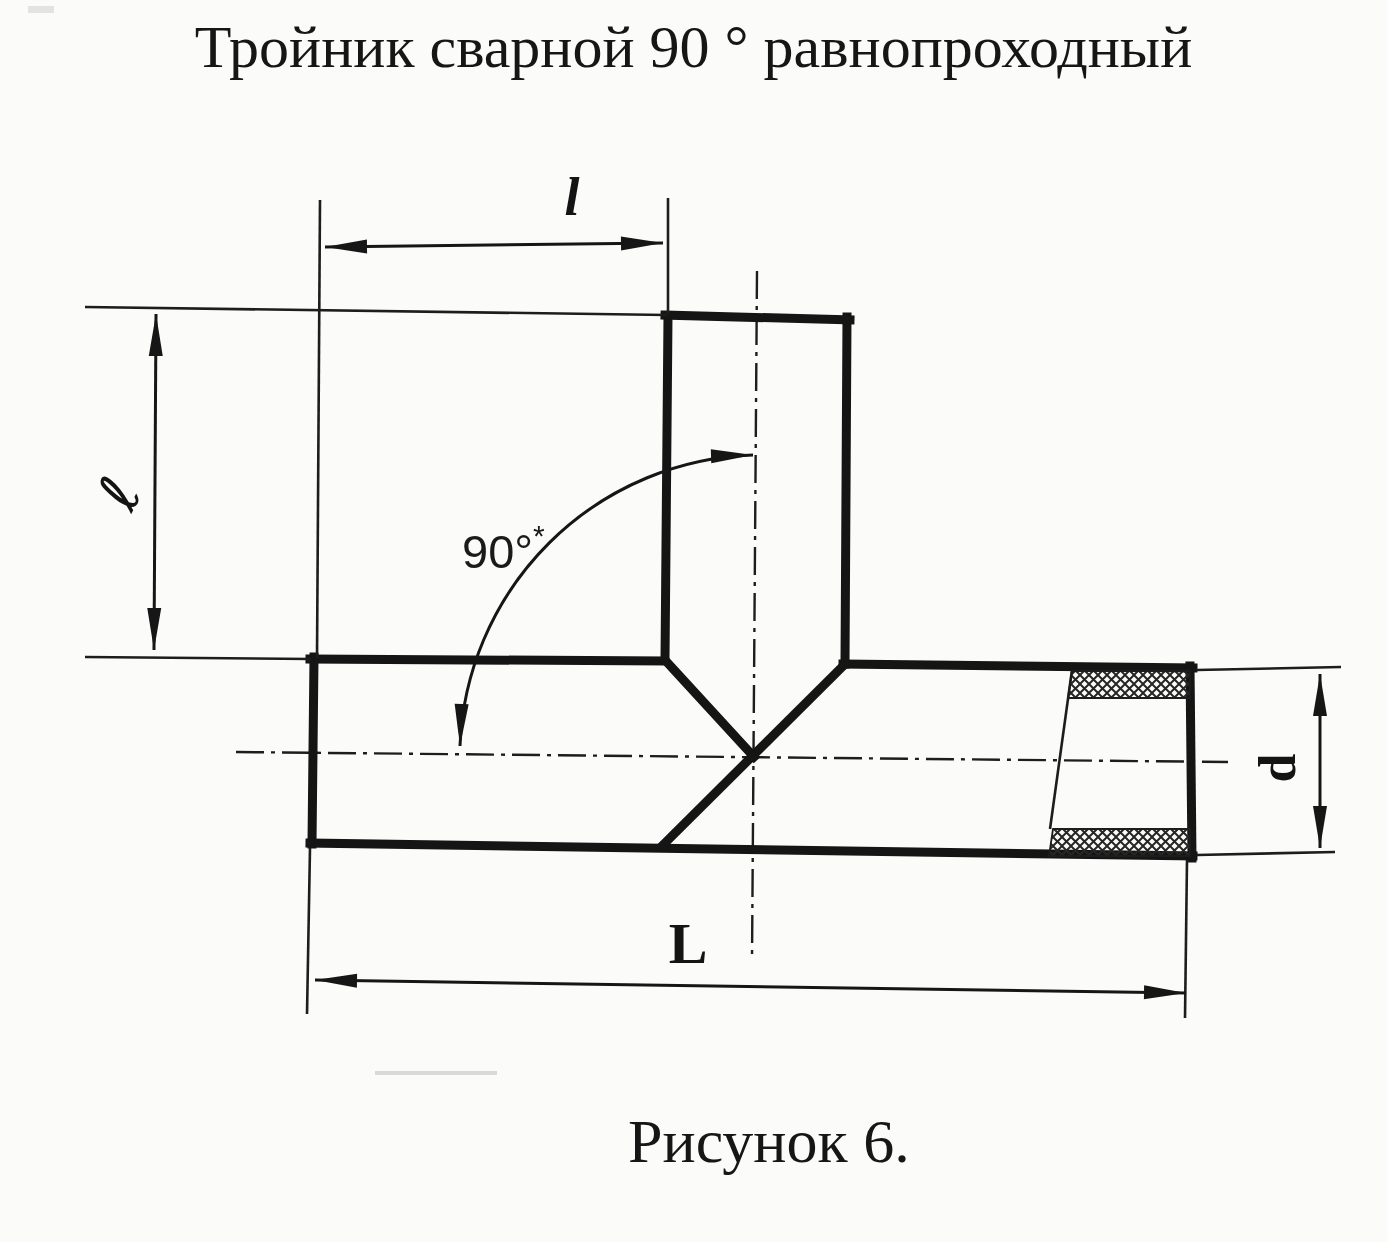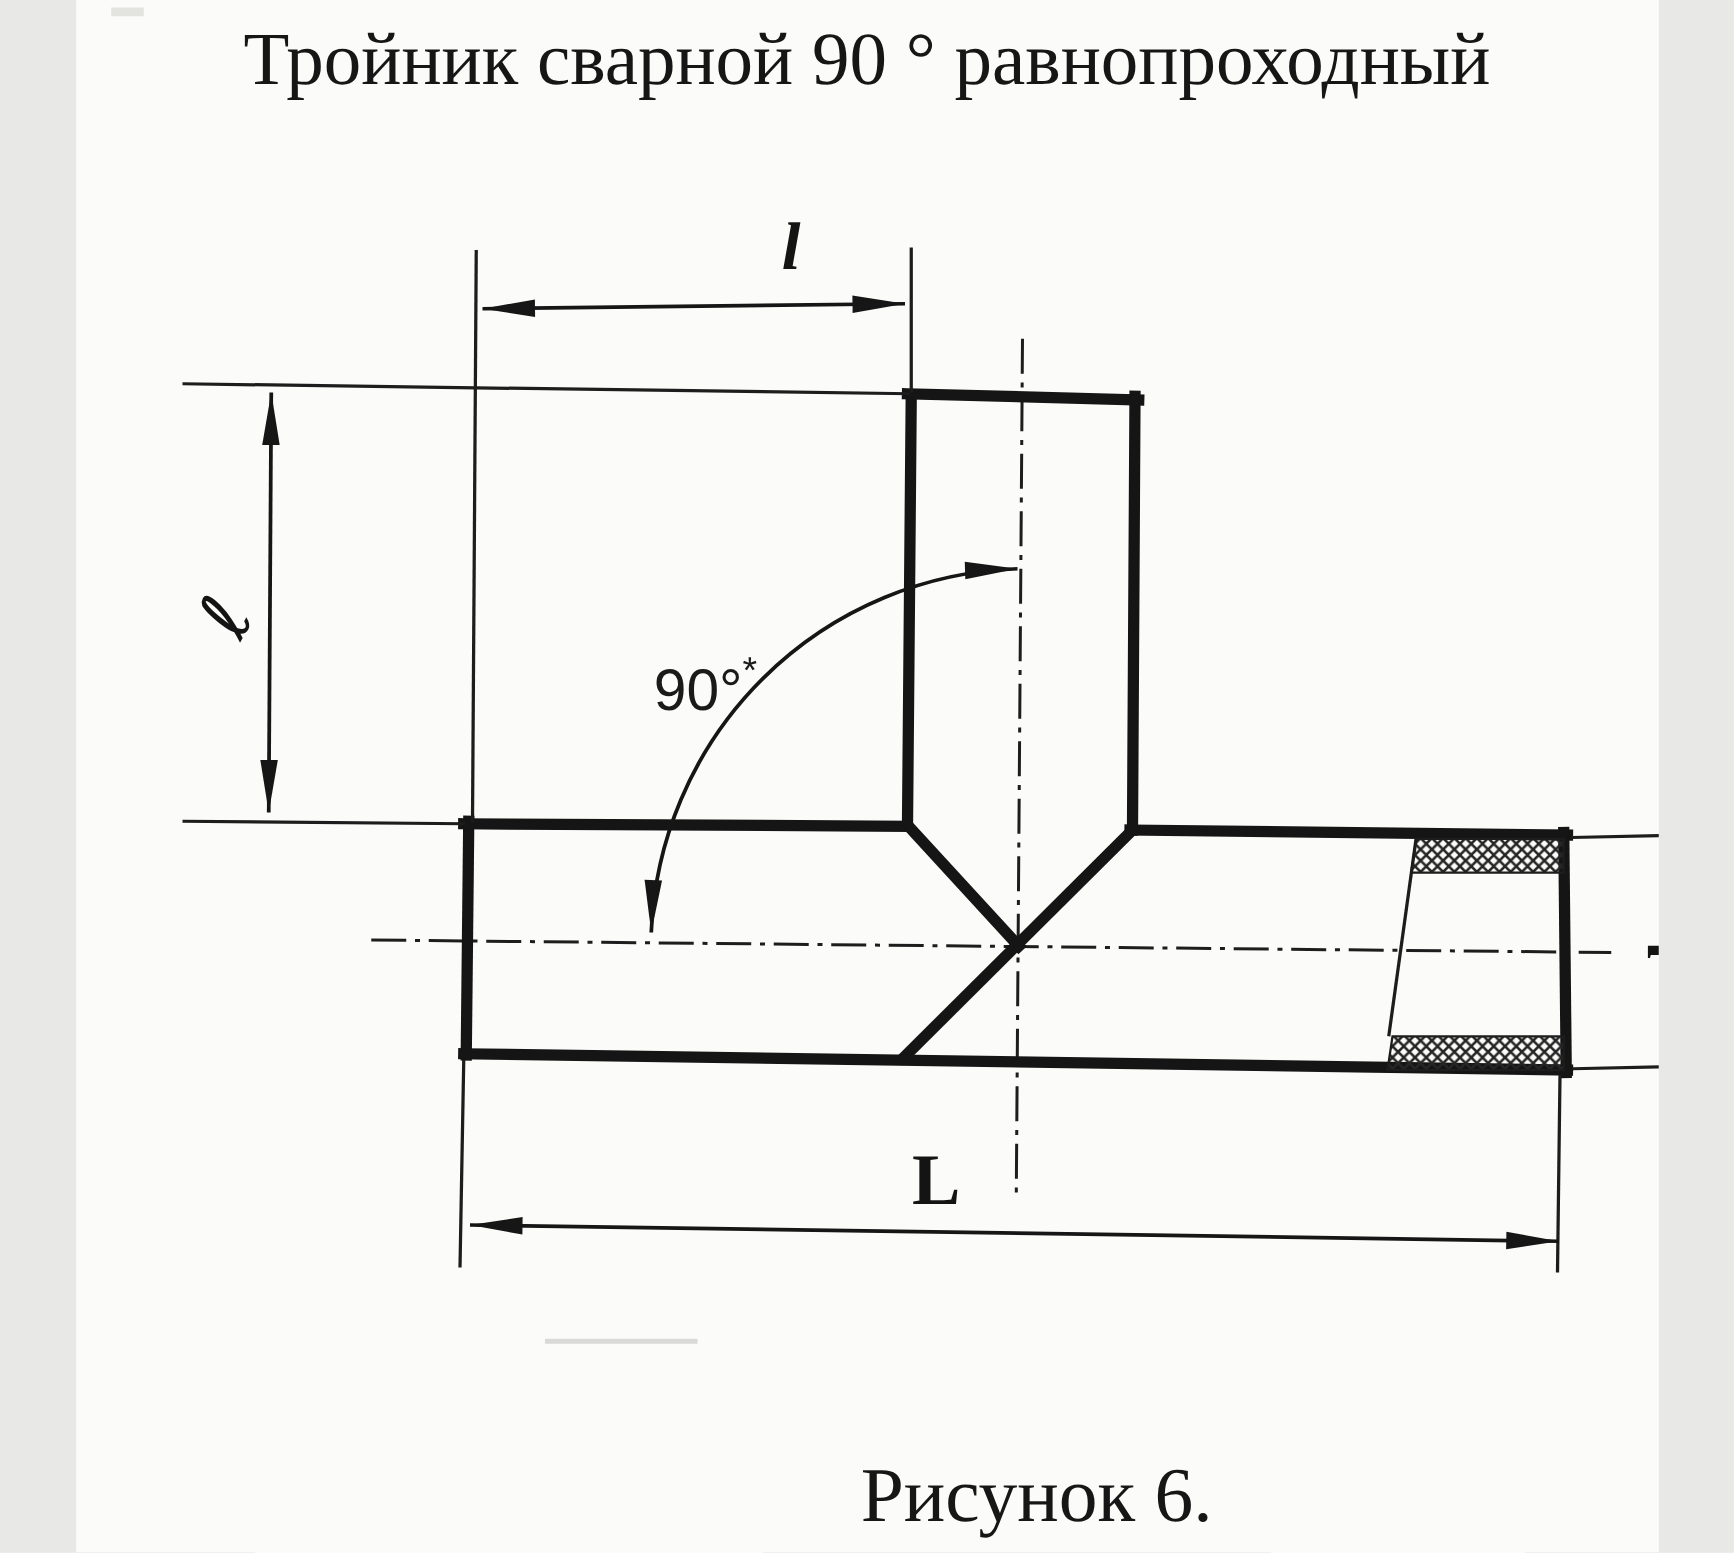--- a/index.html
+++ b/index.html
@@ -1,32 +1,32 @@
 <!DOCTYPE html>
 <html><head>
 <meta charset="utf-8">
 <style>
   html,body { margin:0; padding:0; background:#e8e8e6; }
   .page {
     position:relative;
-    width:1266px; height:1242px;
+    width:1387px; height:1242px;
     margin:0 auto;
     background:#fbfbf9;
     overflow:hidden;
     font-family:"Liberation Serif", serif;
   }
   .title {
     position:absolute; top:14px; left:0; width:100%;
     text-align:center;
     font-size:60px; line-height:1.1;
     color:#161616;
     white-space:nowrap;
   }
   .caption {
-    position:absolute; top:1162px; left:628px;
+    position:absolute; top:1106px; left:628px;
     font-size:62px;
     color:#161616;
     white-space:nowrap;
   }
   svg.drawing { position:absolute; left:0; top:0; }
   .thick  { stroke:#151515; stroke-width:9; stroke-linecap:square; fill:none; }
   .thin   { stroke:#1d1d1d; stroke-width:2.6; stroke-linecap:butt; fill:none; }
   .cl     { stroke:#1d1d1d; stroke-width:2.4; fill:none; stroke-dasharray:28 7 4 7; }
   .dim    { stroke:#161616; stroke-width:3; fill:none; }
   .serif-lab { font-family:"Liberation Serif", serif; fill:#141414; }

